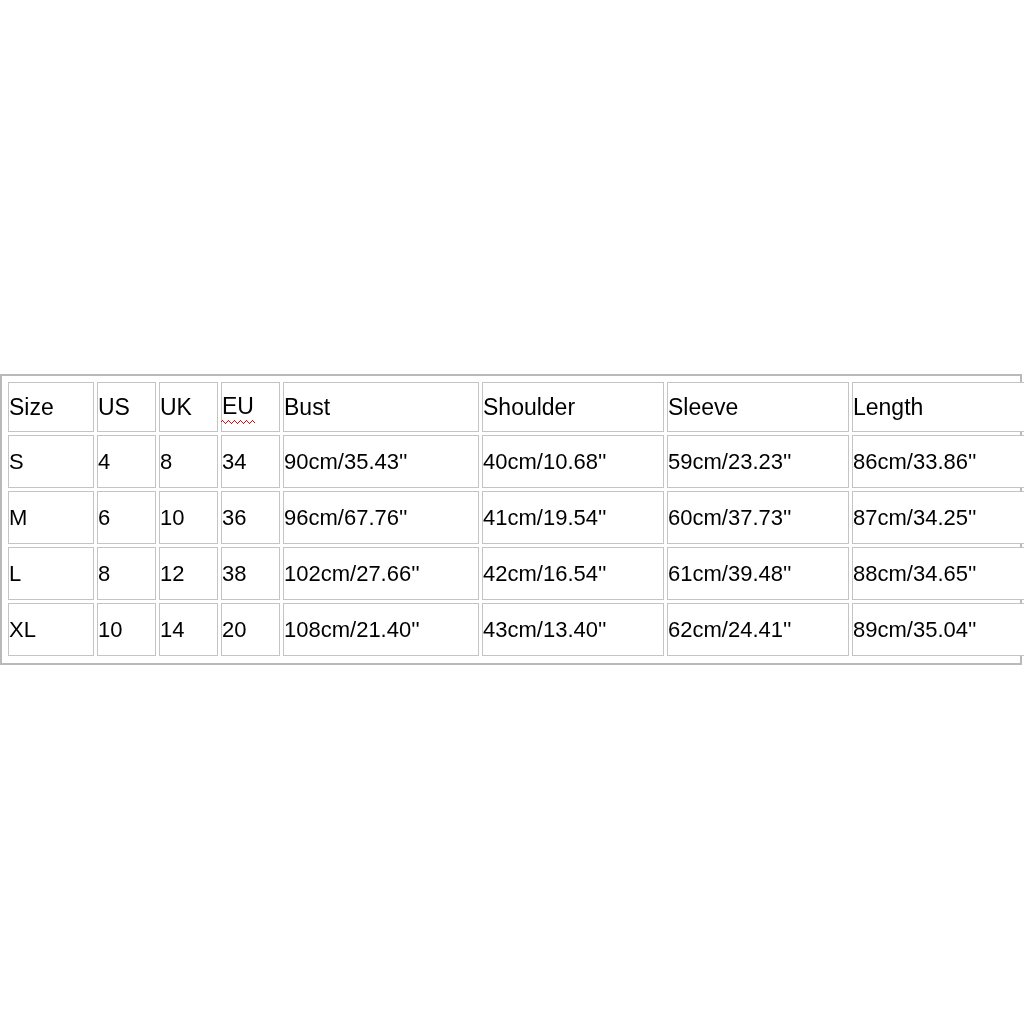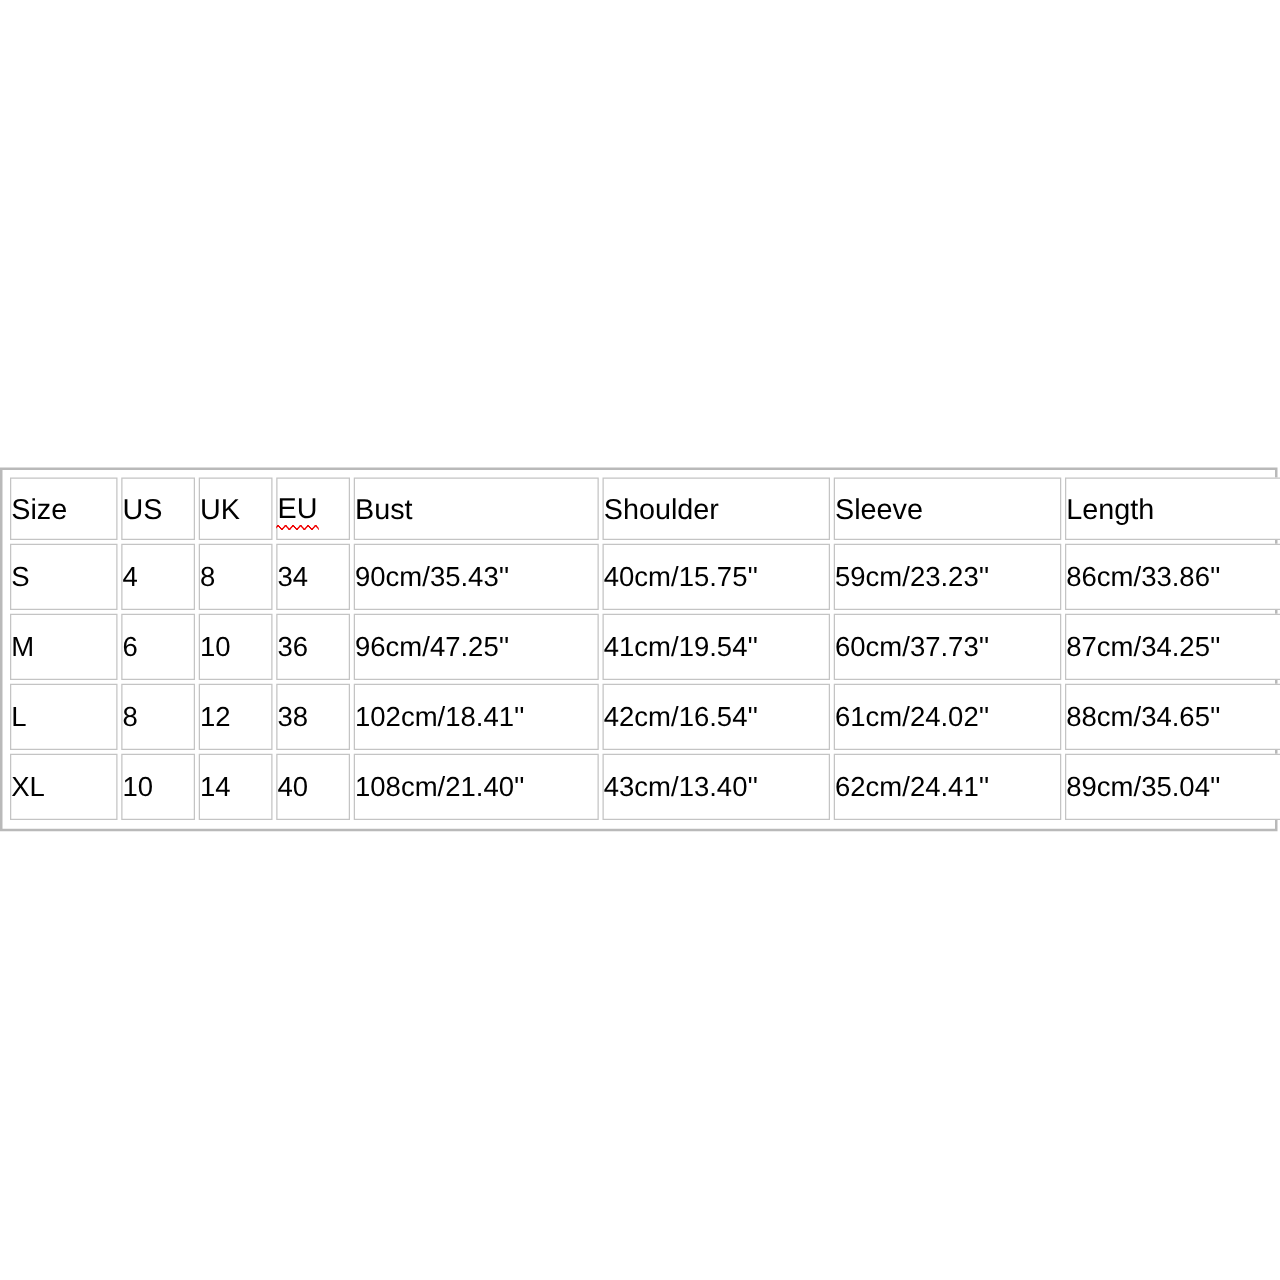--- a/index.html
+++ b/index.html
@@ -118,49 +118,49 @@
       </tr>
     </thead>
 
     <tbody>
       <tr>
         <td>S</td>
         <td>4</td>
         <td>8</td>
         <td>34</td>
         <td>90cm/35.43''</td>
-        <td>40cm/15.75''</td>
+        <td>40cm/10.68''</td>
         <td>59cm/23.23''</td>
         <td>86cm/33.86''</td>
       </tr>
       <tr>
         <td>M</td>
         <td>6</td>
         <td>10</td>
         <td>36</td>
-        <td>96cm/47.25''</td>
+        <td>96cm/67.76''</td>
         <td>41cm/19.54''</td>
         <td>60cm/37.73''</td>
         <td>87cm/34.25''</td>
       </tr>
       <tr>
         <td>L</td>
         <td>8</td>
         <td>12</td>
         <td>38</td>
-        <td>102cm/18.41''</td>
+        <td>102cm/27.66''</td>
         <td>42cm/16.54''</td>
-        <td>61cm/24.02''</td>
+        <td>61cm/39.48''</td>
         <td>88cm/34.65''</td>
       </tr>
       <tr>
         <td>XL</td>
         <td>10</td>
         <td>14</td>
-        <td>40</td>
+        <td>20</td>
         <td>108cm/21.40''</td>
         <td>43cm/13.40''</td>
         <td>62cm/24.41''</td>
         <td>89cm/35.04''</td>
       </tr>
     </tbody>
   </table>
 </div>
 
 </body></html>

